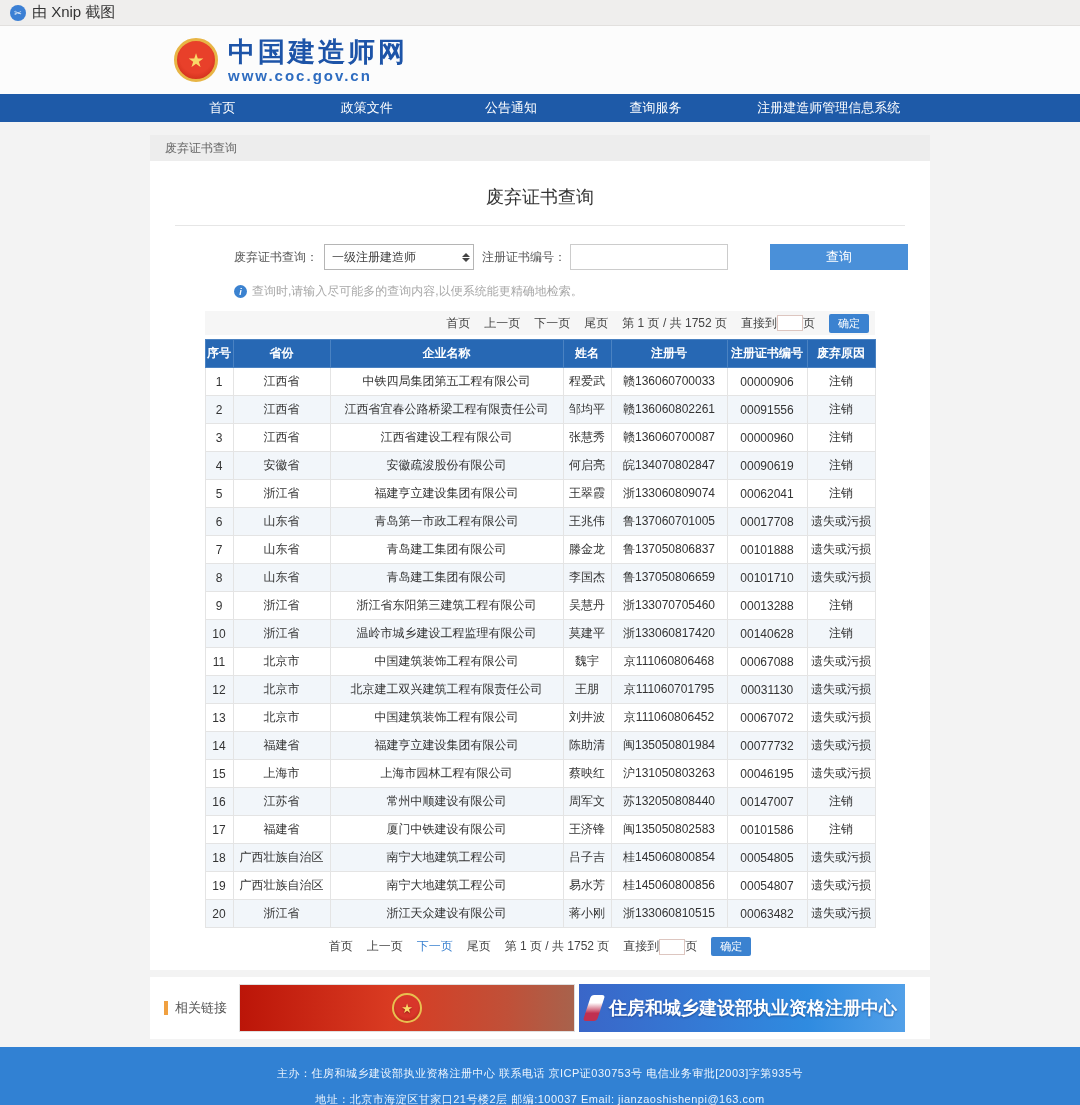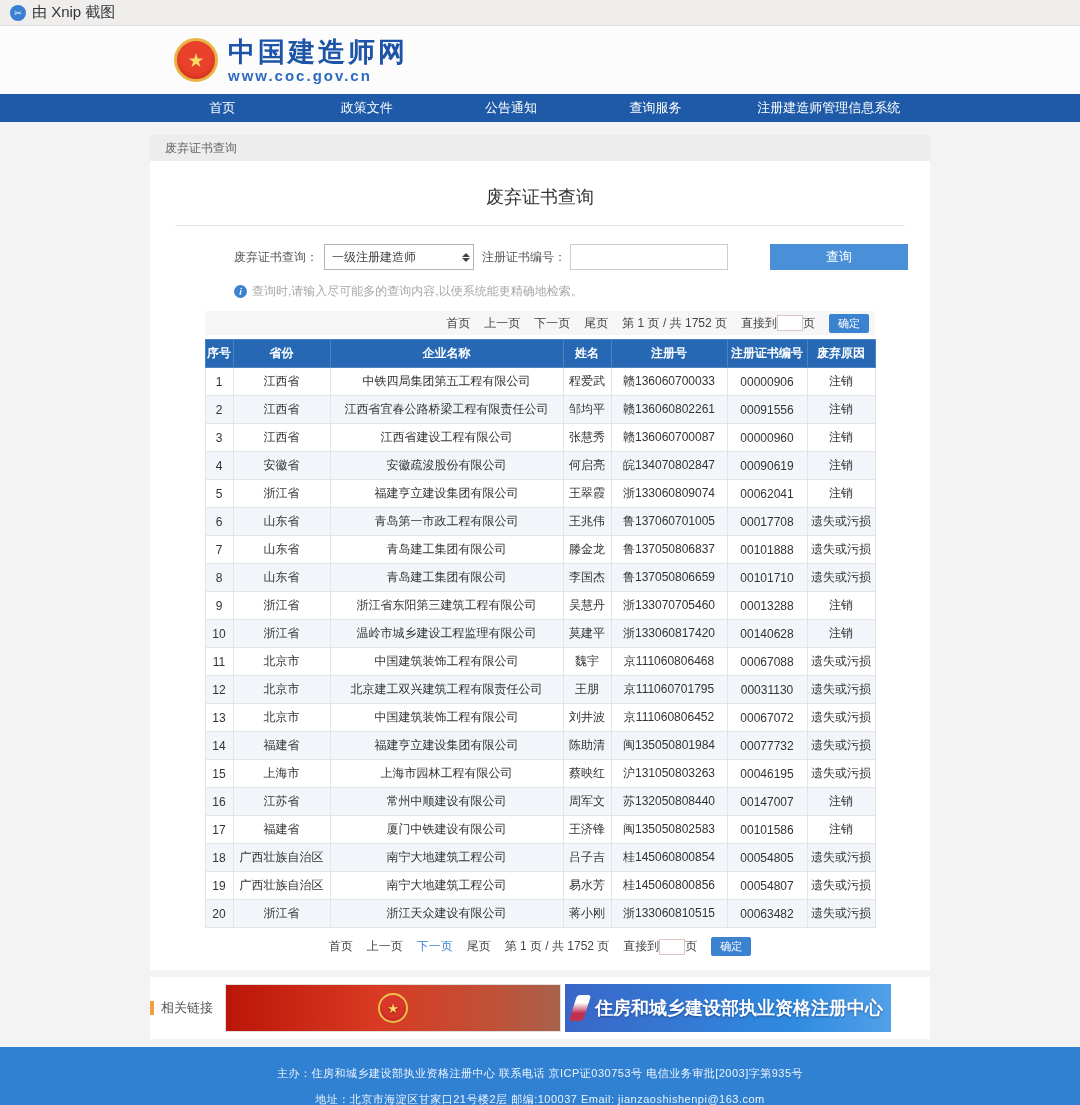--- a/index.html
+++ b/index.html
@@ -78,21 +78,21 @@
   
   .data-table { width:670px; margin:4px auto 0; border-collapse:collapse; font-size:12px; table-layout:fixed; }
   .data-table th { background:#2768b4; color:#fff; height:28px; font-weight:bold;
     border:1px solid #4a82c2; font-size:12px; }
   .data-table td { height:28px; text-align:center; border:1px solid #e4e4e4; color:#333;
     overflow:hidden; white-space:nowrap; }
   .data-table tbody tr:nth-child(even) td { background:#f2f6fa; }
   
   .related-band { width:780px; margin:7px auto 0; background:#fff; height:62px;
     display:flex; align-items:center; }
-  .related-label { display:flex; align-items:center; gap:7px; 
+  .related-label { display:flex; align-items:center; gap:7px; margin-left:14px;
     font-size:13px; color:#555; white-space:nowrap; }
   .orange-bar { width:4px; height:14px; background:#f0a040; }
   .banner { height:48px; display:flex; align-items:center; justify-content:center;
     color:#fff; font-weight:bold; cursor:pointer; gap:8px; }
   .banner-1 { width:336px; margin-left:12px; font-size:19px;
     background:linear-gradient(90deg,#bb1508,#d93b22 45%,#c05038 80%,#a8624c);
     border:1px solid #e0e0e0; text-shadow:0 1px 2px rgba(80,0,0,.5); }
   .banner-emblem-icon { width:30px; height:30px; border-radius:50%; flex:0 0 30px;
     background:radial-gradient(circle at 50% 42%, #d8362a 55%, #a81a0c 100%);
     border:2px solid #e8c050; color:#f9d968; font-size:13px;

